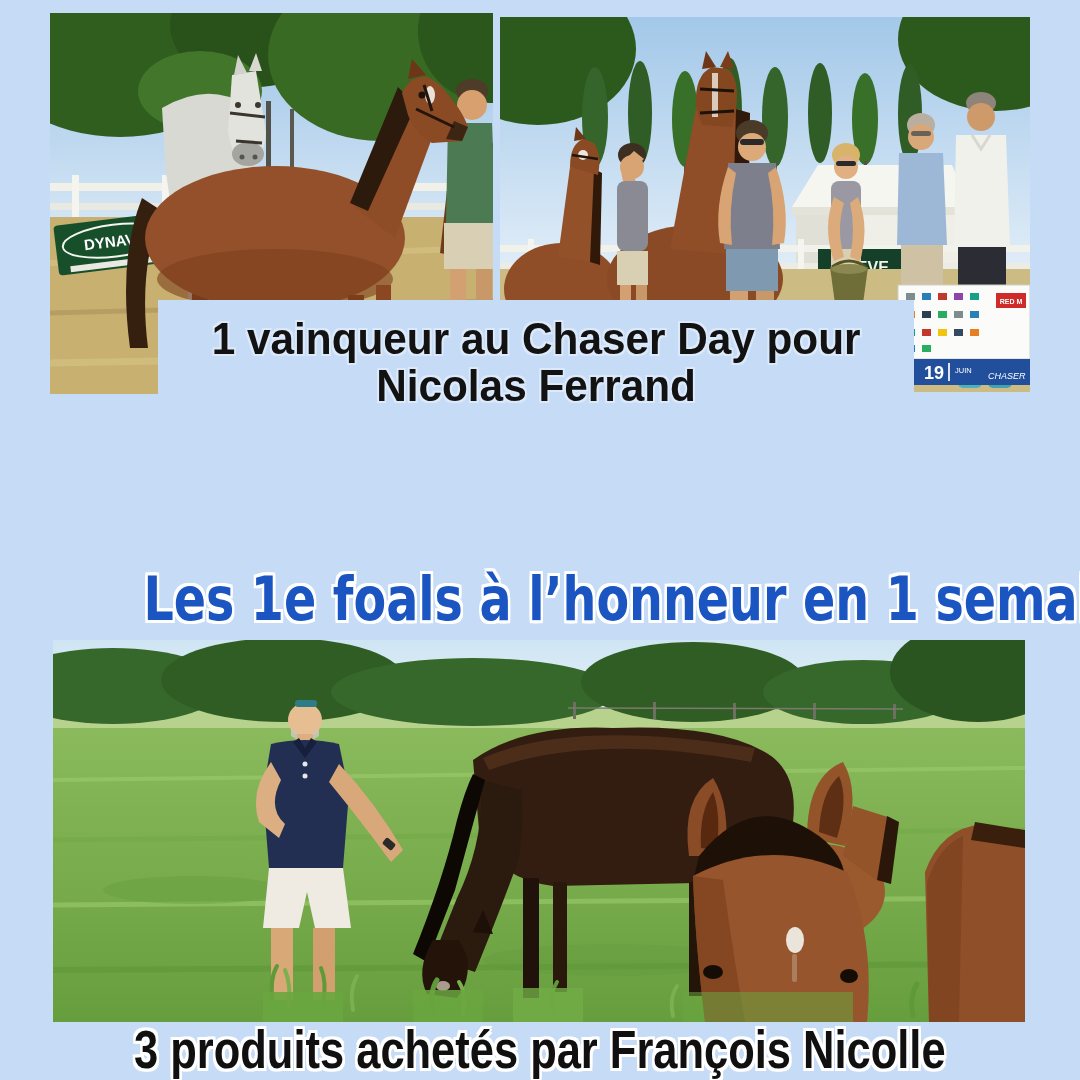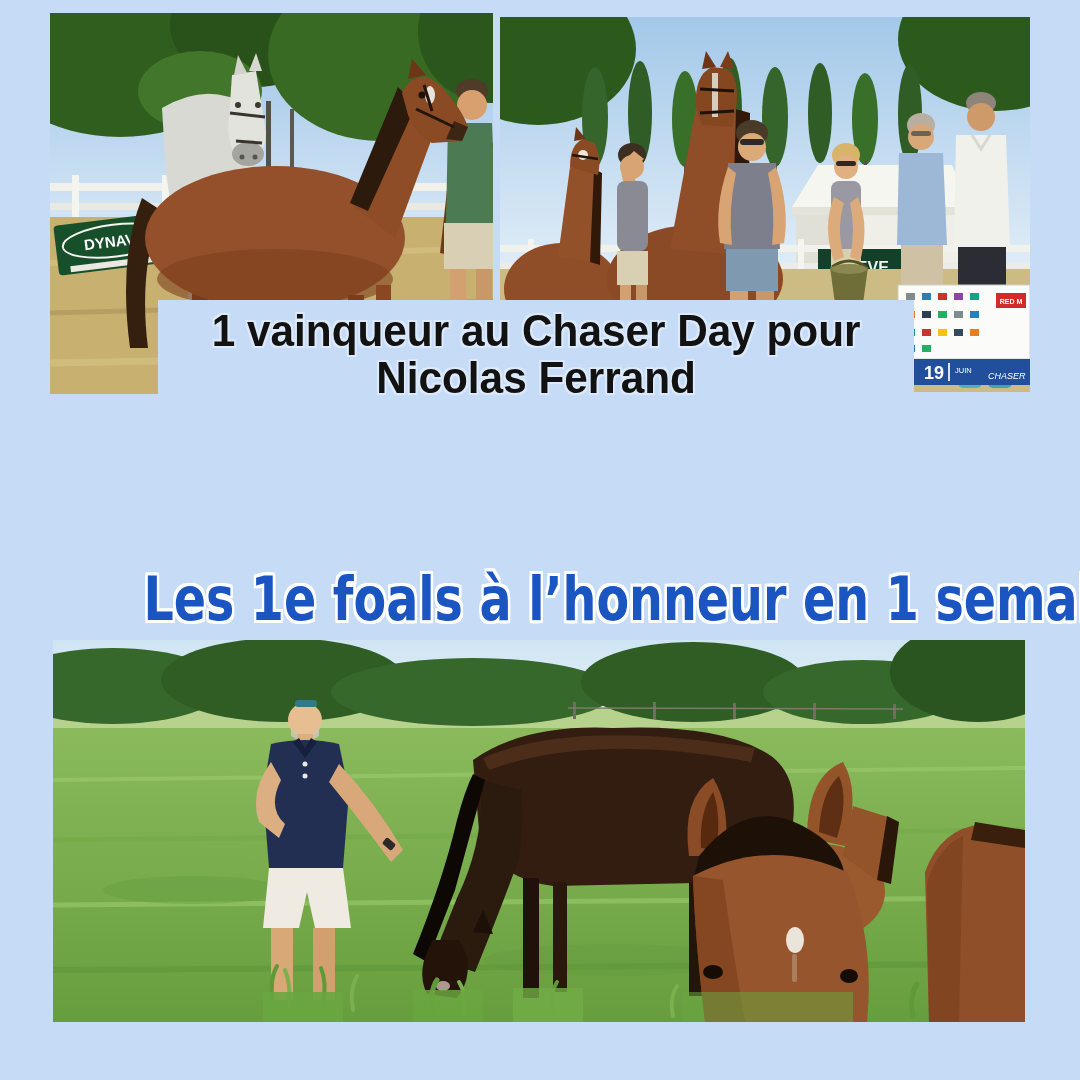--- a/index.html
+++ b/index.html
@@ -11,21 +11,21 @@
   .photo{position:absolute; overflow:hidden; background:#b9d4ee;}
   .photo svg{display:block; width:100%; height:100%;}
   .photo-tl{left:50px; top:13px; width:443px; height:381px;}
   .photo-tr{left:500px; top:17px; width:530px; height:375px;}
   .photo-bottom{left:53px; top:640px; width:972px; height:382px;}
 
   .caption-band{
     position:absolute; left:158px; top:300px; width:756px; height:96px;
     background:#c6dcf6;
     display:flex; flex-direction:column; align-items:center; justify-content:flex-start;
-    padding-top:8px;
+    padding-top:16px;
   }
   .caption-line{
     font-weight:bold; font-size:45px; line-height:1.04; color:#121212;
     white-space:nowrap; display:inline-block; transform:scaleX(.94);
     text-shadow:-2px -2px 0 #dbe9fa, 2px -2px 0 #dbe9fa, -2px 2px 0 #dbe9fa, 2px 2px 0 #dbe9fa;
   }
 
   .title{
     position:absolute; left:0; top:390px; width:1080px; text-align:center;
     font-family:"DejaVu Sans", sans-serif;
@@ -427,14 +427,17 @@
         <path d="M620 376 Q616 358 624 346" stroke="#7ab04e" stroke-width="4" fill="none"></path>
         <path d="M860 376 Q856 356 864 344" stroke="#5f9a38" stroke-width="5" fill="none"></path>
         <rect x="210" y="352" width="80" height="30" fill="#6aa63f" opacity="0.9"></rect>
         <rect x="360" y="350" width="70" height="32" fill="#6aa63f" opacity="0.85"></rect>
         <rect x="460" y="348" width="70" height="34" fill="#72ad46" opacity="0.8"></rect>
         <rect x="630" y="352" width="170" height="30" fill="#6aa63f" opacity="0.55"></rect>
       </g>
     </svg>
   </figure>
 
+  <div class="bottom-caption">
+    <span class="bottom-caption-inner">3 produits achetés par François Nicolle</span>
+  </div>
 
 </div>
 
 </body></html>

